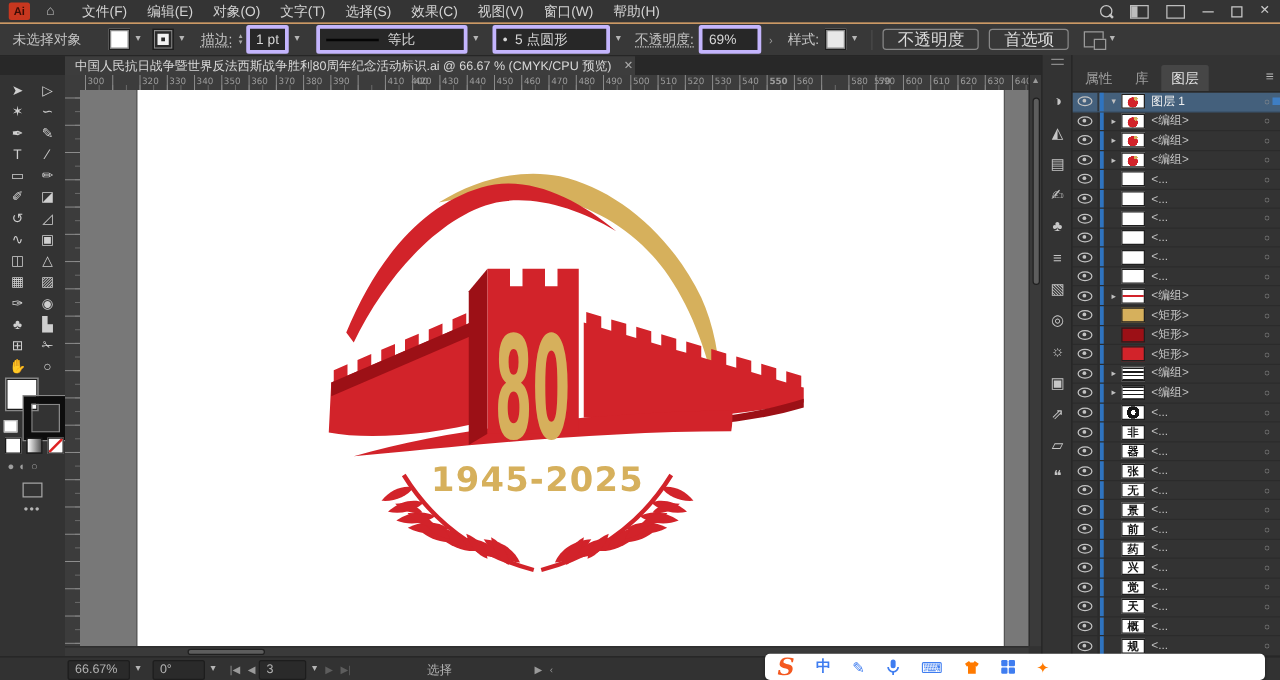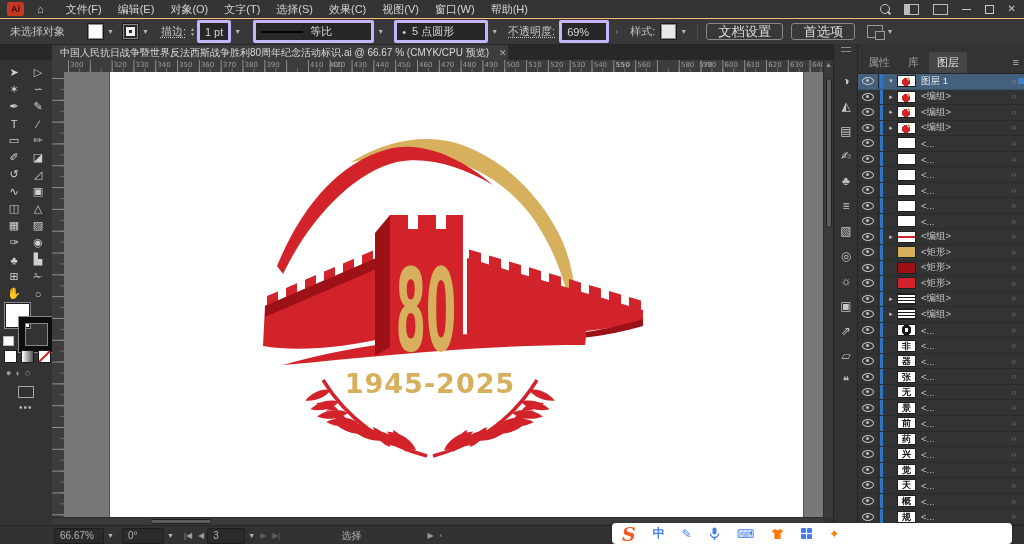--- a/index.html
+++ b/index.html
@@ -196,21 +196,21 @@
   <span class="caret">▼</span>
   <span class="linklbl" style="margin-left:8px">不透明度:</span>
   <span class="field" style="margin-left:4px;width:34px">
       <span>69%</span>
     </span>
   <span style="margin-left:6px;color:#9a9a9a;font-size:9px">›</span>
   <span style="margin-left:12px">样式:</span>
   <span class="swatch" style="margin-left:5px;background:#e8e8e8"></span>
   <span class="caret">▼</span>
   <span class="vsep"></span>
-  <button class="optbtn">文档设置</button>
+  <button class="optbtn">不透明度</button>
   <button class="optbtn" style="margin-left:8px">首选项</button>
   <span class="toolmini" style="margin-left:12px"></span>
   <span class="caret">▼</span>
 </div>
 
 <div id="tabbar" class="abs">
   <div id="doctab" class="abs">
     <span>中国人民抗日战争暨世界反法西斯战争胜利80周年纪念活动标识.ai @ 66.67 % (CMYK/CPU 预览)</span>
     <span class="close">✕</span>
   </div>

